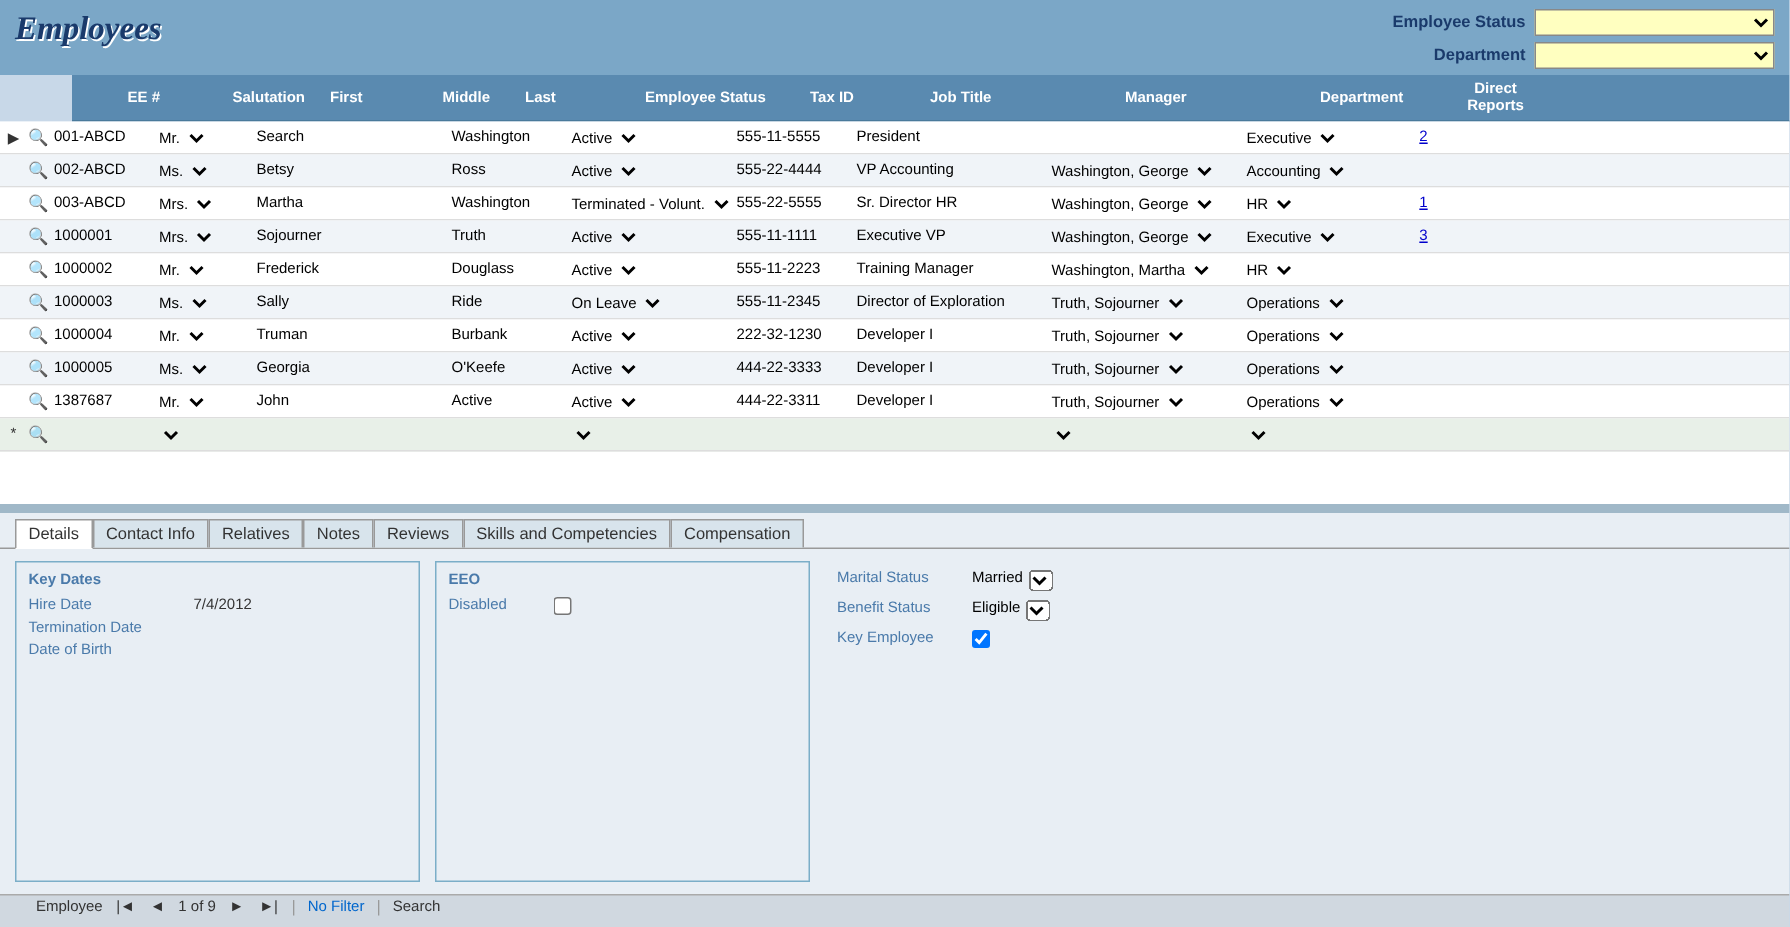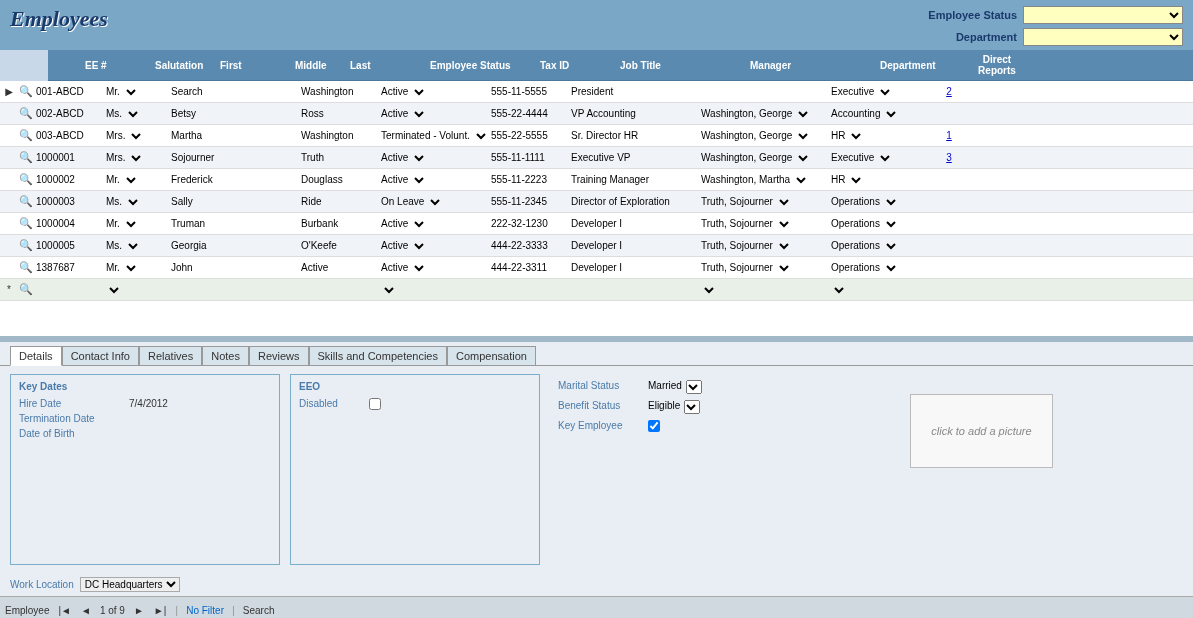--- a/index.html
+++ b/index.html
@@ -81,21 +81,21 @@
 
     .picture-box { flex: 1; display: flex; align-items: flex-start; justify-content: center; padding-top: 20px; }
     .picture-placeholder { color: #888; font-size: 11px; font-style: italic; border: 1px solid #bbb; padding: 30px 20px; background: #f8f8f8; }
 
     
     .work-location-row { display: flex; align-items: center; gap: 6px; padding: 4px 10px 4px 10px; }
     .work-loc-label { color: #4a7aaa; font-size: 10px; }
     .work-loc-select { font-size: 10px; border: 1px solid #aaa; }
 
     
-    .nav-bar { background: #d0d8e0; border-top: 1px solid #aaa; padding: 2px 5px; display: flex; align-items: flex-end; gap: 8px; height: 22px; }
+    .nav-bar { background: #d0d8e0; border-top: 1px solid #aaa; padding: 2px 24px; display: flex; align-items: flex-start; gap: 8px; height: 22px; }
     .nav-text { font-size: 10px; color: #333; }
     .nav-btn { font-size: 10px; border: none; background: none; cursor: pointer; color: #333; padding: 0 1px; }
     .nav-link { color: #0066cc; font-size: 10px; text-decoration: none; }
     .nav-separator { color: #999; }
 
     select { cursor: pointer; }
   </style>
 </head>
 <body>
 
@@ -470,32 +470,22 @@
           <select style="font-size:9px;width:16px;">
             <option></option>
           </select>
         </div>
         <div class="marital-row">
           <span class="marital-label">Key Employee</span>
           <input type="checkbox" checked="" style="width: 12px; height: 12px;">
         </div>
       </div>
 
-      <div class="picture-box">
-        <div class="picture-placeholder">click to add a picture</div>
-      </div>
-    </div>
-
-    <div class="work-location-row">
-      <span class="work-loc-label">Work Location</span>
-      <select class="work-loc-select">
-        <option>DC Headquarters</option>
-        <option>Remote</option>
-      </select>
-    </div>
+    </div>
+
   </div>
 
   <div class="nav-bar">
     <span class="nav-text">Employee</span>
     <button class="nav-btn" title="First">|◄</button>
     <button class="nav-btn" title="Previous">◄</button>
     <span class="nav-text">
       <span>1</span> of <span>9</span>
     </span>
     <button class="nav-btn" title="Next">►</button>

